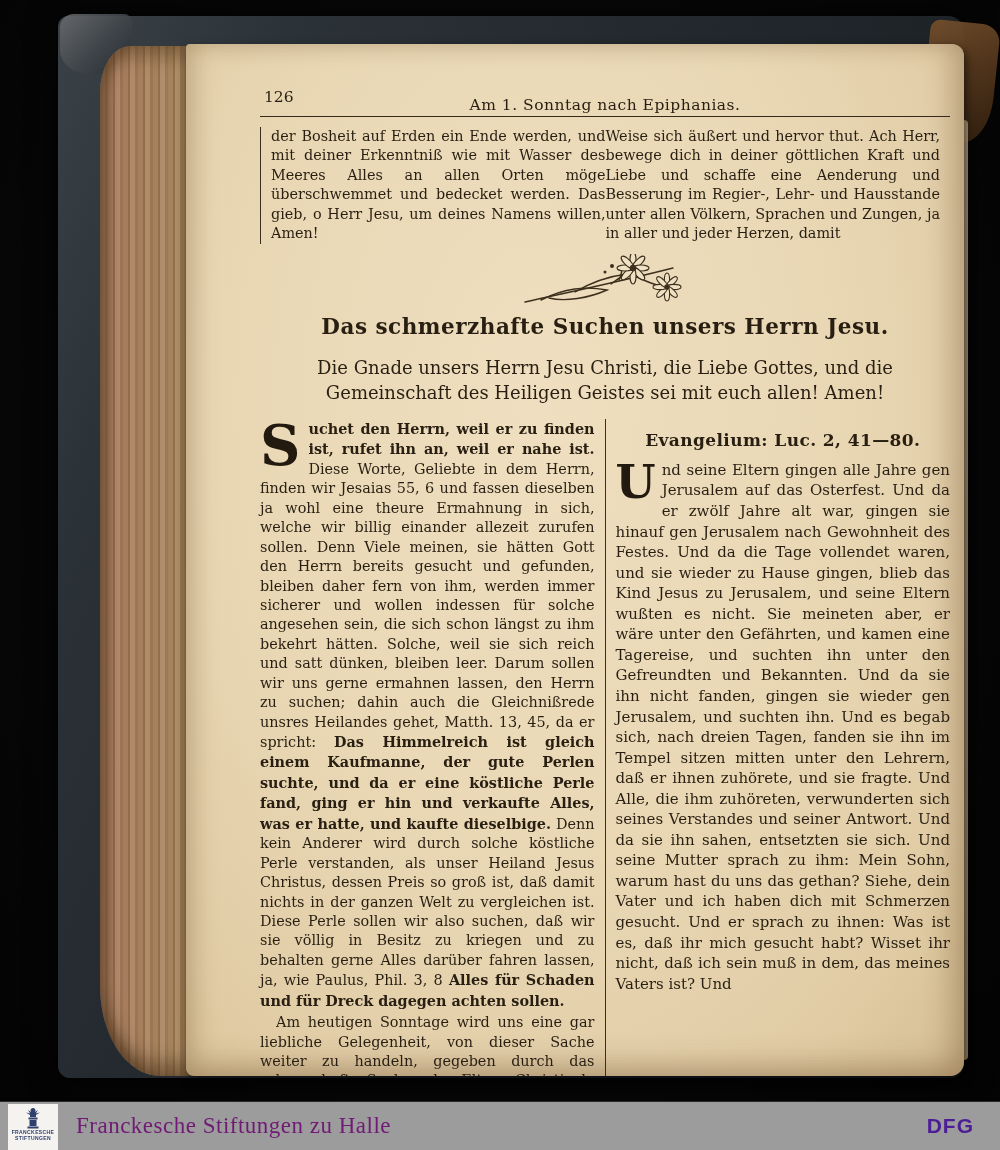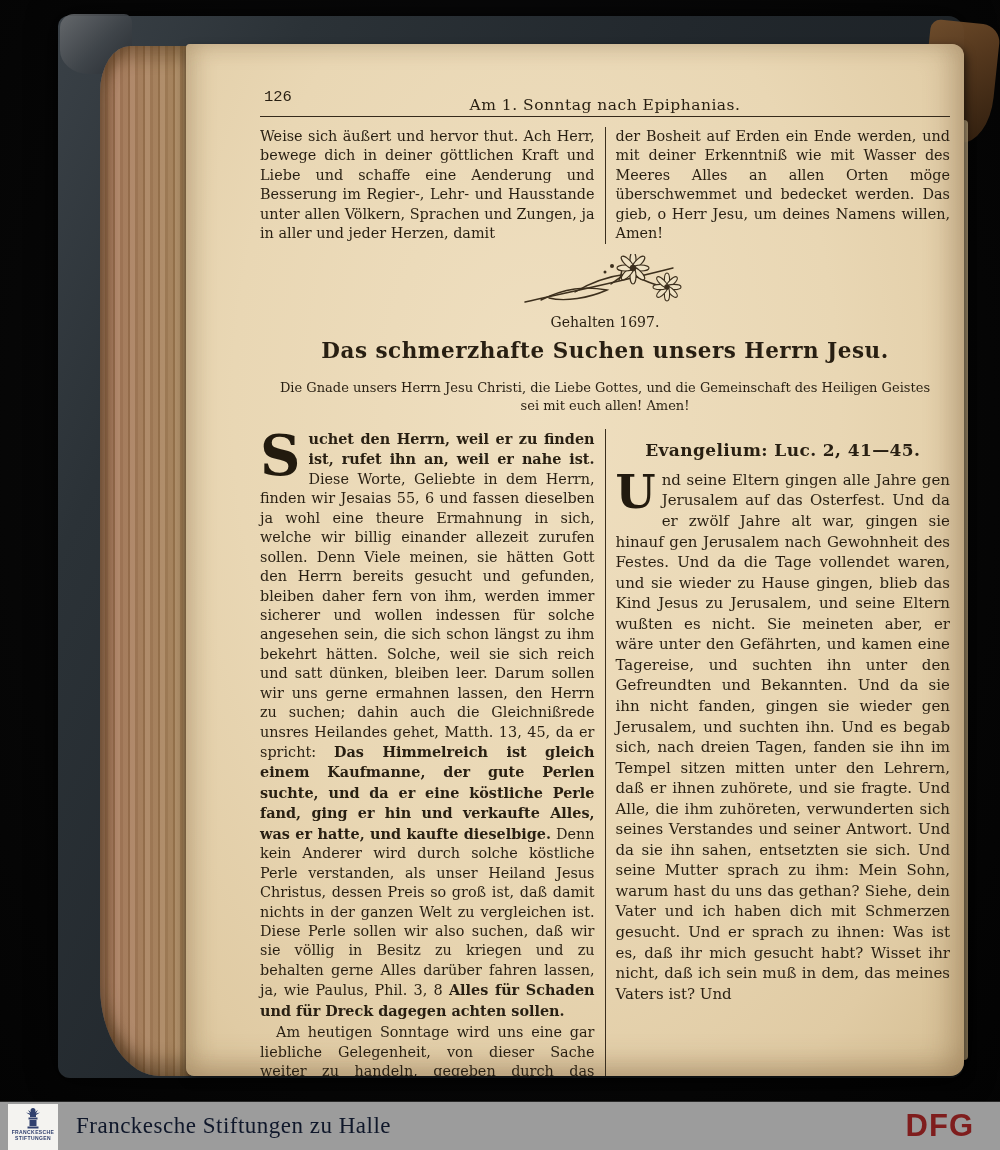--- a/index.html
+++ b/index.html
@@ -42,61 +42,61 @@
   .page{
     position:absolute;left:186px;top:44px;width:778px;height:1032px;
     background:radial-gradient(ellipse at 45% 35%, #efdfc0 0%, #e9d7b4 50%, #e0cba4 82%, #d4bd92 100%);
     border-radius:4px 12px 14px 8px;
     box-shadow:inset -16px 0 26px rgba(95,65,30,.22), inset 12px 0 20px rgba(120,88,48,.16), inset 0 -18px 24px rgba(110,80,45,.18), 2px 4px 10px rgba(0,0,0,.6);
     overflow:hidden;
   }
   .page-inner{padding:44px 14px 0 74px;color:#281f12;}
   
   .running-head{position:relative;height:24px;font-size:15.5px;}
-  .page-num{position:absolute;left:4px;top:0;font-family:Liberation Mono, monospace;}
+  .page-num{position:absolute;left:4px;top:0;}
   .run-title{position:absolute;left:0;right:0;top:8px;text-align:center;letter-spacing:.5px;}
   .head-rule{border:none;border-top:1.6px solid #352a1b;margin:4px 0 10px 0;}
   
   .cols{display:flex;text-align:justify;}
   .col{flex:1 1 0;}
   .col.left{padding-right:10px;}
   .col.right{border-left:1.3px solid #3a2f1f;padding-left:10px;}
   .body-text{font-size:14.4px;line-height:1.35;}
   p{margin:0;}
   .indent{text-indent:16px;}
   b,.bold{font-weight:bold;}
   
   .flower-divider{display:block;margin:10px auto 2px auto;}
   .sermon-heading{text-align:center;font-size:27px;letter-spacing:1px;margin:6px 0 2px 0;}
   .date-line{text-align:center;font-size:14px;margin:4px 0 8px 0;}
   .sermon-title{text-align:center;font-size:21.5px;font-weight:bold;letter-spacing:.5px;margin:4px 0 12px 0;}
-  .salutation{text-align:center;font-size:13px;line-height:1.4;max-width:660px;margin:16px auto 14px auto;}
+  .salutation{text-align:center;font-size:18px;line-height:1.4;max-width:660px;margin:16px auto 14px auto;}
   .dropcap{float:left;font-size:56px;line-height:46px;padding:3px 8px 0 0;font-weight:bold;color:#221a0e;}
   .dropcap.small{font-size:46px;line-height:40px;padding:2px 6px 0 0;}
   .evangelium{ text-align:center;font-weight:bold;font-size:17px;margin:10px 0 8px 0;letter-spacing:.4px;}
   .gospel{font-size:15px;line-height:1.37;}
   .spaced{letter-spacing:2.5px;}
   .p2gap{margin-top:2px;}
   
   .footer-bar{
     position:absolute;left:0;right:0;bottom:0;height:48px;background:#9c9c9c;
     box-shadow:0 -1px 0 rgba(255,255,255,.15);
   }
   .logo-box{
     position:absolute;left:8px;bottom:0;width:50px;height:46px;background:#f4f3f0;
     display:flex;flex-direction:column;align-items:center;justify-content:flex-start;padding-top:2px;box-sizing:border-box;
   }
   .logo-caption{font-family:"Liberation Sans",sans-serif;font-size:5px;line-height:1.15;color:#30406e;letter-spacing:.4px;text-align:center;font-weight:bold;}
   .bar-title{
     position:absolute;left:76px;top:0;height:48px;display:flex;align-items:center;
-    font-family:"Liberation Serif",serif;font-size:23px;color:#0f172a;letter-spacing:.5px;
+    font-family:"Liberation Serif",serif;font-size:23px;color:#701a75;letter-spacing:.5px;
   }
   .dfg{
     position:absolute;right:26px;top:0;height:48px;display:flex;align-items:center;
-    font-family:"Liberation Sans",sans-serif;font-weight:bold;font-size:31px;color:#7f1d1d;letter-spacing:1px;
+    font-family:"Liberation Sans",sans-serif;font-weight:bold;font-size:21px;color:#4c1d95;letter-spacing:1px;
   }
 </style>
 </head>
 <body>
 
 <div>
   <div class="book-cover"></div>
   <div class="cover-corner-tl"></div>
   <div class="cover-corner-tr"></div>
   <div class="page-edges"></div>
@@ -105,25 +105,25 @@
   <div class="page">
     <div class="page-inner">
 
       <div class="running-head">
         <span class="page-num">126</span>
         <span class="run-title">Am 1. Sonntag nach Epiphanias.</span>
       </div>
       <hr class="head-rule">
 
       <div class="cols body-text">
+        <div class="col right">
+          <p>der Bosheit auf Erden ein Ende werden, und mit deiner Erkenntniß wie mit Wasser des Meeres Alles an allen Orten möge überschwemmet und bedecket werden.  Das gieb, o Herr Jesu, um deines Namens willen, Amen!</p>
+        </div>
         <div class="col left">
           <p>Weise sich äußert und hervor thut.  Ach Herr, bewege dich in deiner göttlichen Kraft und Liebe und schaffe eine Aenderung und Besserung im Regier-, Lehr- und Hausstande unter allen Völkern, Sprachen und Zungen, ja in aller und jeder Herzen, damit</p>
-        </div>
-        <div class="col right">
-          <p>der Bosheit auf Erden ein Ende werden, und mit deiner Erkenntniß wie mit Wasser des Meeres Alles an allen Orten möge überschwemmet und bedecket werden.  Das gieb, o Herr Jesu, um deines Namens willen, Amen!</p>
         </div>
       </div>
 
       <svg class="flower-divider" width="180" height="56" viewBox="0 0 180 56">
         <g stroke="#3c2f1d" stroke-width="1.4" fill="none" stroke-linecap="round">
           <path d="M10 48 C 45 40, 95 30, 158 14"></path>
           <path d="M26 46 C 50 34, 70 32, 92 36 C 74 44, 50 48, 34 44"></path>
           <path d="M60 38 C 80 26, 96 22, 112 20"></path>
           <path d="M96 30 C 104 24, 110 20, 118 16"></path>
           <path d="M120 22 C 128 26, 136 30, 146 32"></path>
@@ -150,35 +150,34 @@
               <ellipse rx="2.6" ry="7" cy="-7" transform="rotate(225)"></ellipse>
             <ellipse rx="2.6" ry="7" cy="-7" transform="rotate(270)"></ellipse>
               <ellipse rx="2.6" ry="7" cy="-7" transform="rotate(315)"></ellipse>
             <circle r="2.2" fill="#3c2f1d"></circle>
           </g>
           <circle cx="97" cy="12" r="2" fill="#3c2f1d" stroke="none"></circle>
           <circle cx="90" cy="18" r="1.5" fill="#3c2f1d" stroke="none"></circle>
         </g>
       </svg>
 
-      <div class="date-line">Gehalten 1697.</div>
       <div class="sermon-title">Das schmerzhafte Suchen unsers Herrn Jesu.</div>
       <div class="salutation">Die Gnade unsers Herrn Jesu Christi, die Liebe Gottes, und die Gemeinschaft des Heiligen Geistes sei mit euch allen!  Amen!</div>
 
       <div class="cols body-text">
         <div class="col left">
           <p>
             <span class="dropcap">S</span><b>uchet den Herrn, weil er zu finden ist, rufet ihn an, weil er nahe ist.</b><span>  Diese Worte, Geliebte in dem Herrn, finden wir Jesaias 55, 6 und fassen dieselben ja wohl eine theure Ermahnung in sich, welche wir billig einander allezeit zurufen sollen.  Denn Viele meinen, sie hätten Gott den Herrn bereits gesucht und gefunden, bleiben daher fern von ihm, werden immer sicherer und wollen indessen für solche angesehen sein, die sich schon längst zu ihm bekehrt hätten.  Solche, weil sie sich reich und satt dünken, bleiben leer.  Darum sollen wir uns gerne ermahnen lassen, den Herrn zu suchen; dahin auch die Gleichnißrede unsres Heilandes gehet, Matth. 13, 45, da er spricht: </span><b>Das Himmelreich ist gleich einem Kaufmanne, der gute Perlen suchte, und da er eine köstliche Perle fand, ging er hin und verkaufte Alles, was er hatte, und kaufte dieselbige.</b><span> Denn kein Anderer wird durch solche köstliche Perle verstanden, als unser Heiland Jesus Christus, dessen Preis so groß ist, daß damit nichts in der ganzen Welt zu vergleichen ist.  Diese Perle sollen wir also suchen, daß wir sie völlig in Besitz zu kriegen und zu behalten gerne Alles darüber fahren lassen, ja, wie Paulus, Phil. 3, 8 </span><b>Alles für Schaden und für Dreck dagegen achten sollen.</b>
           </p>
           <p class="indent p2gap">
             <span>Am heutigen Sonntage wird uns eine gar liebliche Gelegenheit, von dieser Sache weiter zu handeln, gegeben durch das schmerzhafte Suchen der Eltern Christi, da die Maria sagte: </span>
           </p>
         </div>
         <div class="col right">
-          <div class="evangelium">Evangelium: Luc. 2, 41—45.</div>
+          <div class="evangelium">Evangelium: Luc. 2, 41—80.</div>
           <p class="gospel">
             <span class="dropcap small">U</span><span>nd seine Eltern gingen alle Jahre gen Jerusalem auf das Osterfest.  Und da er zwölf Jahre alt war, gingen sie hinauf gen Jerusalem nach Gewohnheit des Festes.  Und da die Tage vollendet waren, und sie wieder zu Hause gingen, blieb das Kind Jesus zu Jerusalem, und seine Eltern wußten es nicht.  Sie meineten aber, er wäre unter den Gefährten, und kamen eine Tagereise, und suchten ihn unter den Gefreundten und Bekannten.  Und da sie ihn nicht fanden, gingen sie wieder gen Jerusalem, und suchten ihn.  Und es begab sich, nach dreien Tagen, fanden sie ihn im Tempel sitzen mitten unter den Lehrern, daß er ihnen zuhörete, und sie fragte.  Und Alle, die ihm zuhöreten, verwunderten sich seines Verstandes und seiner Antwort.  Und da sie ihn sahen, entsetzten sie sich.  Und seine Mutter sprach zu ihm: Mein Sohn, warum hast du uns das gethan?  Siehe, dein Vater und ich haben dich mit Schmerzen gesucht.  Und er sprach zu ihnen: Was ist es, daß ihr mich gesucht habt?  Wisset ihr nicht, daß ich sein muß in dem, das meines Vaters ist?  Und</span>
           </p>
         </div>
       </div>
 
     </div>
   </div>
 </div>
 

